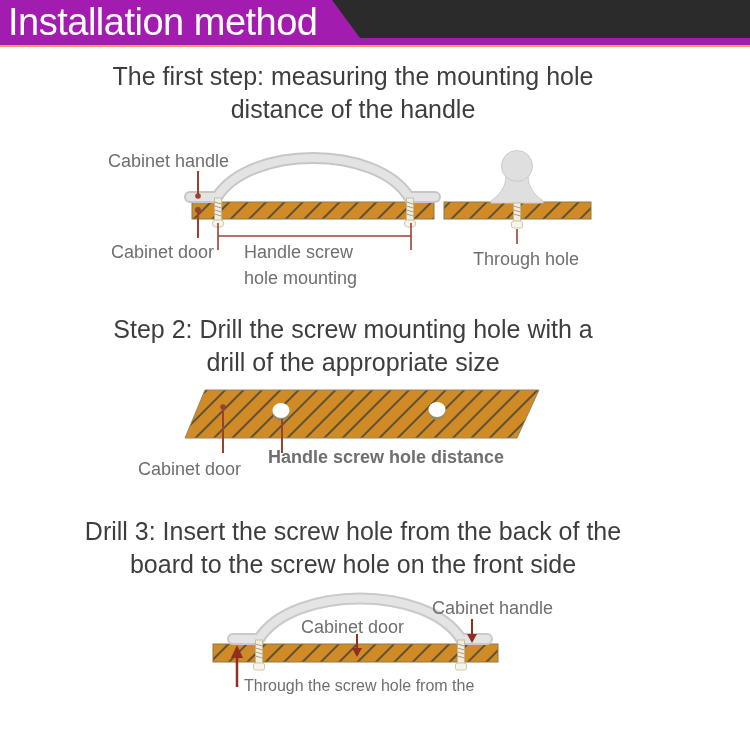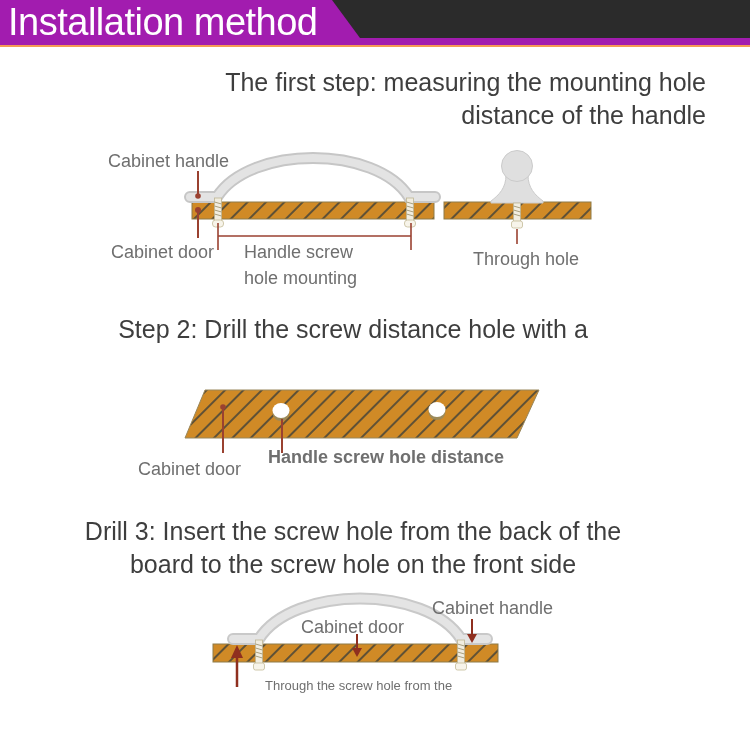--- a/index.html
+++ b/index.html
@@ -12,56 +12,57 @@
   .header svg{position:absolute;left:0;top:0;}
   .header-title{
     position:absolute;left:8px;top:1px;color:#ffffff;font-size:38px;font-weight:400;
     letter-spacing:-0.5px;white-space:nowrap;
   }
   
   .step-heading{
     position:absolute;left:0;width:750px;box-sizing:border-box;padding-right:44px;
     text-align:center;color:#3E3E3E;font-size:25px;line-height:33px;font-weight:400;
   }
-  .h1{top:66px;text-align:right;} .h2{top:313px;} .h3{top:515px;}
+  .h1{top:60px;} .h2{top:313px;} .h3{top:515px;}
   
   .diagrams{position:absolute;left:0;top:0;width:750px;height:750px;}
   
   .dlabel{
     position:absolute;color:#6F6F6F;font-size:18px;line-height:26px;white-space:nowrap;
   }
   .s1-cabinet-handle{left:108px;top:148px;}
   .s1-cabinet-door{left:111px;top:239px;}
   .s1-screw-distance{left:244px;top:239px;}
   .s1-single-hole{left:473px;top:246px;}
   .s2-cabinet-door{left:138px;top:456px;}
   .s2-screw-distance{left:268px;top:444px;font-weight:bold;}
   .s3-cabinet-handle{left:432px;top:595px;}
   .s3-cabinet-door{left:301px;top:614px;}
-  .s3-through{left:244px;top:674px;font-size:13px;line-height:23px;margin-left:21px;}
+  .s3-through{left:244px;top:674px;font-size:16px;line-height:23px;}
 </style>
 </head>
 <body>
 
 <div class="stage">
 
   <div class="header">
     <svg width="750" height="47" aria-hidden="true">
       <polygon points="332,0 750,0 750,38 360,38" fill="#2B2B2B"></polygon>
       <rect x="0" y="45" width="750" height="2" fill="#F49A55"></rect>
     </svg>
     <span class="header-title">Installation method</span>
   </div>
 
   <div class="step-heading h1">
     <div>The first step: measuring the mounting hole</div>
     <div>distance of the handle</div>
   </div>
   <div class="step-heading h2">
-    <div>Step 2: Drill the screw distance hole with a</div>
+    <div>Step 2: Drill the screw mounting hole with a</div>
+    <div>drill of the appropriate size</div>
   </div>
   <div class="step-heading h3">
     <div>Drill 3: Insert the screw hole from the back of the</div>
     <div>board to the screw hole on the front side</div>
   </div>
 
   <svg class="diagrams" viewBox="0 0 750 750" aria-hidden="true">
     <defs>
       <pattern id="hatch" width="13" height="13" patternUnits="userSpaceOnUse" patternTransform="rotate(45)">
         <rect width="13" height="13" fill="#D08A26"></rect>

